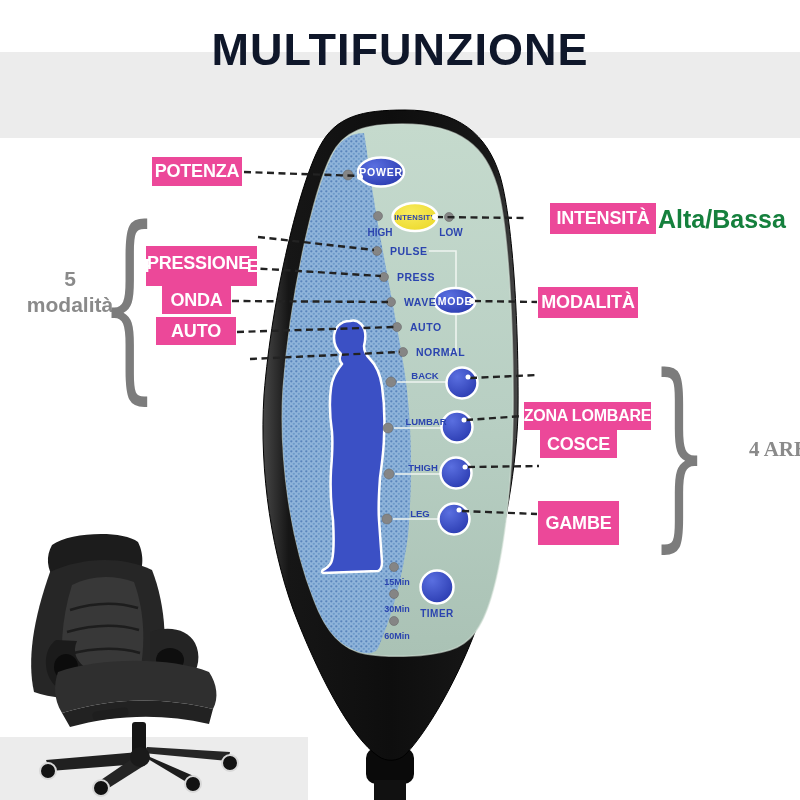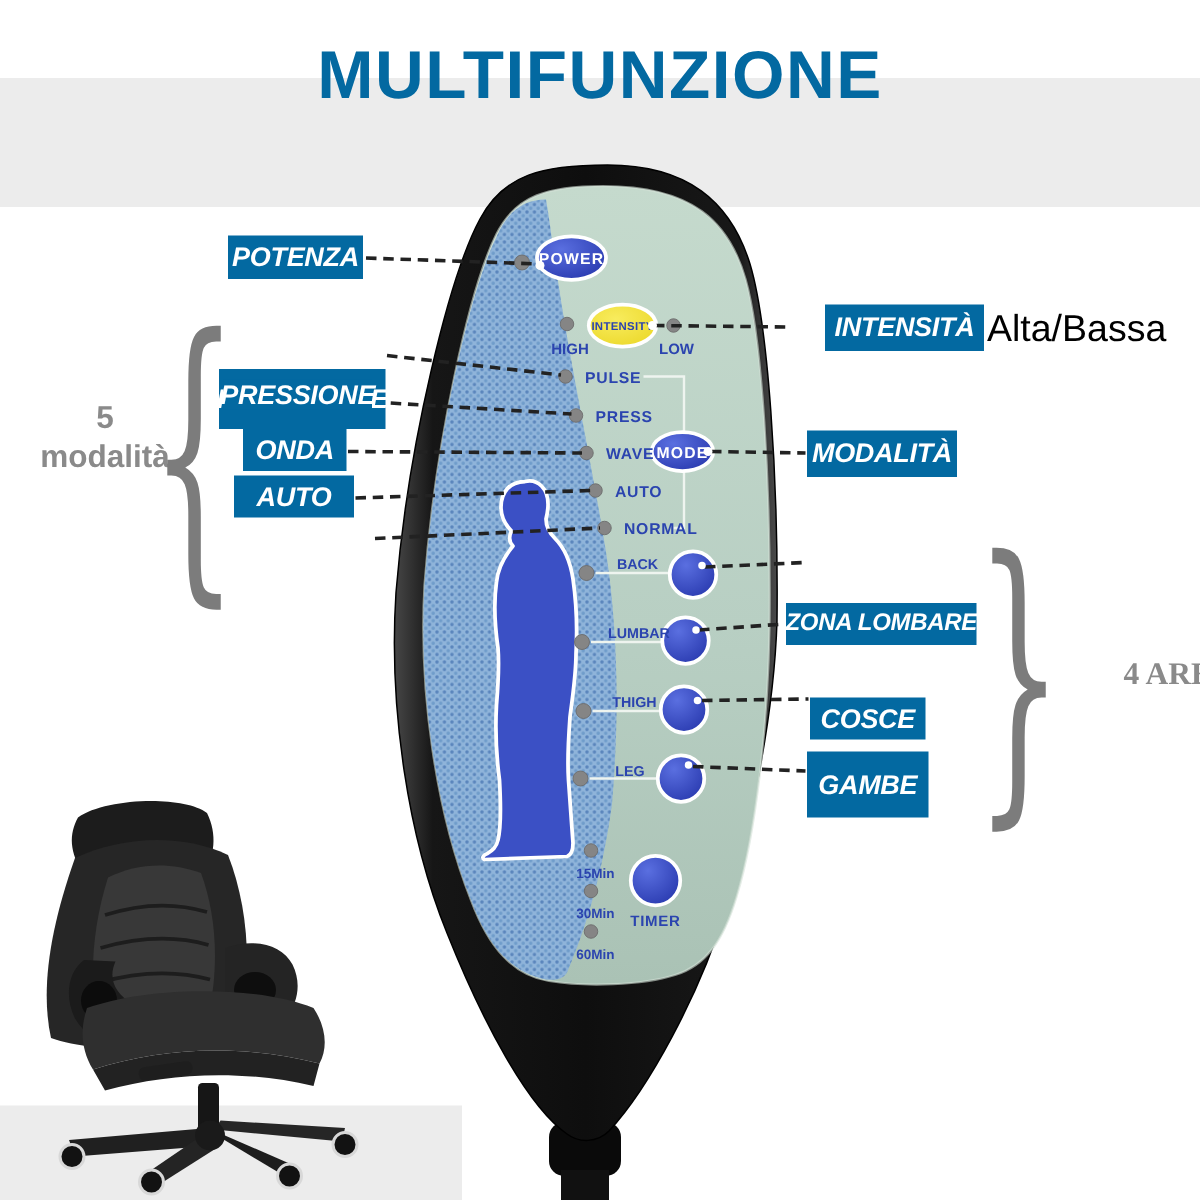--- a/index.html
+++ b/index.html
@@ -2,26 +2,26 @@
 <html><head>
 <meta charset="utf-8">
 <style>
   html,body{margin:0;padding:0;}
   body{width:800px;height:800px;position:relative;overflow:hidden;background:#ffffff;
        font-family:"Liberation Sans",sans-serif;}
   .stage{position:absolute;left:0;top:0;width:800px;height:800px;}
   .band-top{position:absolute;left:0;top:52px;width:800px;height:86px;background:#ececec;}
   .band-bottom{position:absolute;left:0;top:737px;width:308px;height:63px;background:#ececec;}
   .title{position:absolute;left:0;top:24px;width:800px;text-align:center;
-         font-size:45px;font-weight:800;letter-spacing:1px;color:#0369a1;}
+         font-size:45px;font-weight:800;letter-spacing:1px;color:#0f172a;}
   svg.art{position:absolute;left:0;top:0;}
-  .lbl{position:absolute;background:#0369a1;color:#ffffff;font-size:18px;font-weight:600;
+  .lbl{position:absolute;background:#ec4899;color:#ffffff;font-size:18px;font-weight:600;
        display:flex;align-items:center;justify-content:center;white-space:nowrap;
-       letter-spacing:-0.2px;font-style:italic;}
-  .side-note{position:absolute;color:#000000;font-size:25px;font-weight:400;}
+       letter-spacing:-0.2px;}
+  .side-note{position:absolute;color:#15803d;font-size:25px;font-weight:700;}
   .grp{position:absolute;color:#8a8a8a;font-weight:700;font-size:21px;text-align:center;line-height:1.25;}
   .brace{position:absolute;color:#7c7c7c;font-family:"DejaVu Serif",serif;font-weight:400;
          font-size:205px;line-height:158px;transform-origin:left top;pointer-events:none;}
   .brace-l{transform:scaleX(0.45);}
   .brace-r{transform:scaleX(0.45);}
 </style>
 </head>
 <body>
 
 <div class="stage">
@@ -190,21 +190,21 @@
 
   <div class="lbl" style="left:152px;top:157px;width:90px;height:29px;">POTENZA</div>
   <div class="lbl" style="left:146px;top:222px;width:111px;height:40px;margin-top:24px;">PULSAZIONE</div>
   <div class="lbl" style="left:149px;top:253px;width:99px;height:20px;">PRESSIONE</div>
   <div class="lbl" style="left:162px;top:286px;width:69px;height:28px;">ONDA</div>
   <div class="lbl" style="left:156px;top:317px;width:80px;height:28px;">AUTO</div>
 
   <div class="lbl" style="left:550px;top:203px;width:106px;height:31px;">INTENSITÀ</div>
   <div class="lbl" style="left:538px;top:287px;width:100px;height:31px;">MODALITÀ</div>
   <div class="lbl" style="left:524px;top:402px;width:127px;height:28px;font-size:16px;">ZONA LOMBARE</div>
-  <div class="lbl" style="left:540px;top:465px;width:77px;height:28px;">COSCE</div>
+  <div class="lbl" style="left:540px;top:430px;width:77px;height:28px;">COSCE</div>
   <div class="lbl" style="left:538px;top:501px;width:81px;height:44px;">GAMBE</div>
 
   <div class="side-note" style="left:658px;top:205px;">Alta/Bassa</div>
 
   <div class="grp" style="left:15px;top:266px;width:110px;">
     <div>5</div>
     <div>modalità</div>
   </div>
   <div class="brace brace-l" style="left:100px;top:224px;">{</div>
 

